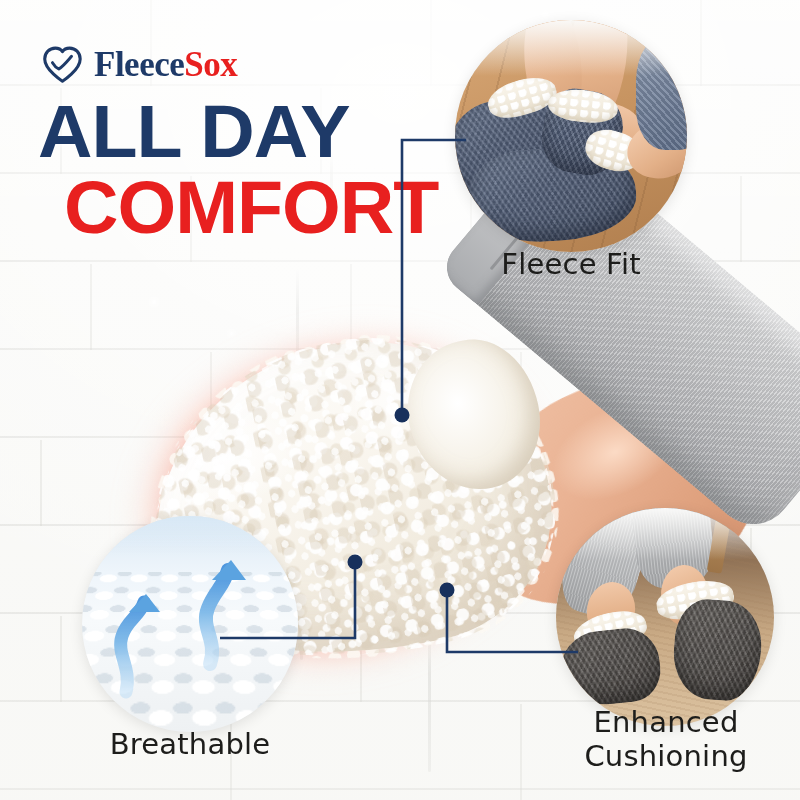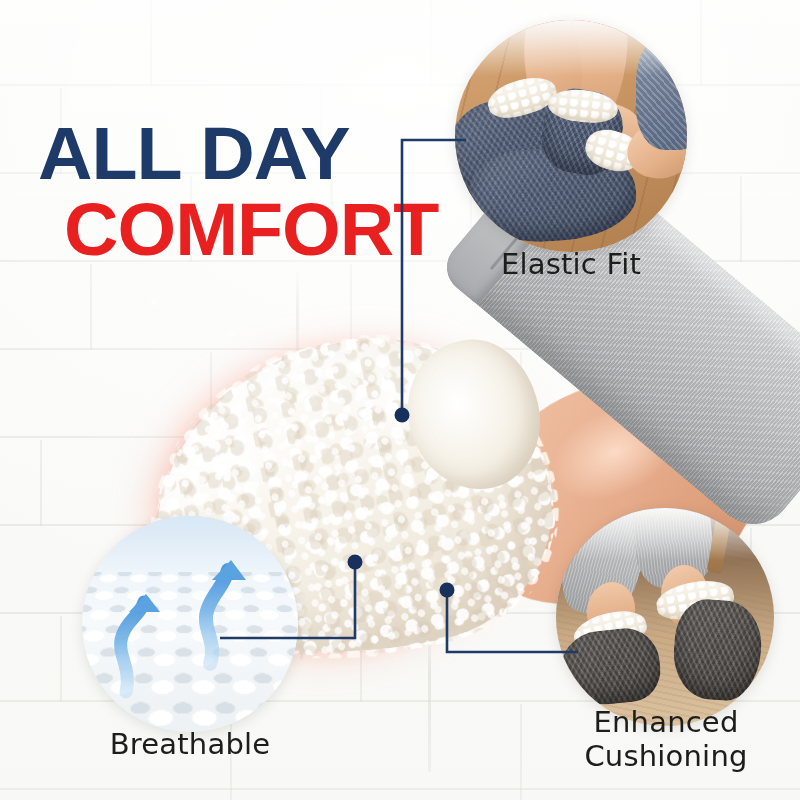--- a/index.html
+++ b/index.html
@@ -89,21 +89,21 @@
     line-height: 1;
     white-space: nowrap;
   }
   .logo-fleece { color: #1e3a68; }
   .logo-sox    { color: #e8201f; }
 
   
   .headline {
     position: absolute;
     left: 38px;
-    top: 118px;
+    top: 96px;
     line-height: 0.97;
   }
   .headline-l1,
   .headline-l2 {
     font-family: "Liberation Sans", sans-serif;
     font-weight: 700;
     font-size: 74px;
     letter-spacing: -1px;
     display: block;
     white-space: nowrap;
@@ -444,20 +444,29 @@
     <div class="speck" style="left:543px; top:12px;  width:5px; height:5px;"></div>
     <div class="speck" style="left:468px; top:232px; width:4px; height:4px;"></div>
     <div class="speck" style="left:152px; top:300px; width:4px; height:4px;"></div>
     <div class="speck" style="left:230px; top:332px; width:3px; height:3px;"></div>
     <div class="speck" style="left:600px; top:510px; width:4px; height:4px;"></div>
     <div class="speck" style="left:740px; top:300px; width:3px; height:3px;"></div>
 
     <div class="wall-sheen"></div>
   </div>
 
+  <div class="logo">
+    <span>
+      <svg class="logo-mark" viewBox="0 0 48 44" fill="none" xmlns="http://www.w3.org/2000/svg">
+        <path d="M24.5 41 C24.5 41 5 28.5 5 16.5 C5 9.6 10.2 4.5 16.6 4.5 C20.4 4.5 23.2 6.3 24.5 8.4 C25.8 6.3 28.6 4.5 32.4 4.5 C38.8 4.5 44 9.6 44 16.5 C44 28.5 24.5 41 24.5 41 Z" stroke="#1e3a68" stroke-width="3.4" stroke-linejoin="round" stroke-linecap="round"></path>
+        <path d="M13.5 20.5 C13.5 20.5 16.5 25.5 20.5 27.5 C25.5 24.5 31 17.5 34.5 13.5" stroke="#1e3a68" stroke-width="3.2" stroke-linecap="round" stroke-linejoin="round"></path>
+      </svg>
+    </span>
+    <span class="logo-word"><span class="logo-fleece">Fleece</span><span class="logo-sox">Sox</span></span>
+  </div>
 
   <div class="headline">
     <span class="headline-l1">ALL DAY</span>
     <span class="headline-l2">COMFORT</span>
   </div>
 
   <div class="hero-layer">
     <div class="hero-glow"></div>
 
     <div class="leg-skin"></div>
@@ -545,20 +554,20 @@
     <path d="M466 140 L402 140 L402 412" stroke="#1e3a68" stroke-width="2.6" fill="none"></path>
     <circle cx="402" cy="415" r="7.5" fill="#17305c"></circle>
 
     <path d="M355 566 L355 638 L220 638" stroke="#1e3a68" stroke-width="2.6" fill="none"></path>
     <circle cx="355" cy="562" r="7.5" fill="#17305c"></circle>
 
     <path d="M447 594 L447 652 L578 652" stroke="#1e3a68" stroke-width="2.6" fill="none"></path>
     <circle cx="447" cy="590" r="7.5" fill="#17305c"></circle>
   </svg>
 
-  <div class="caption caption-elastic">Elastic Fit</div>
+  <div class="caption caption-elastic">Fleece Fit</div>
 
   <div class="caption caption-cushion">Enhanced
 Cushioning</div>
 
   <div class="caption caption-breathe">Breathable</div>
 
 </div>
 
 </body></html>

